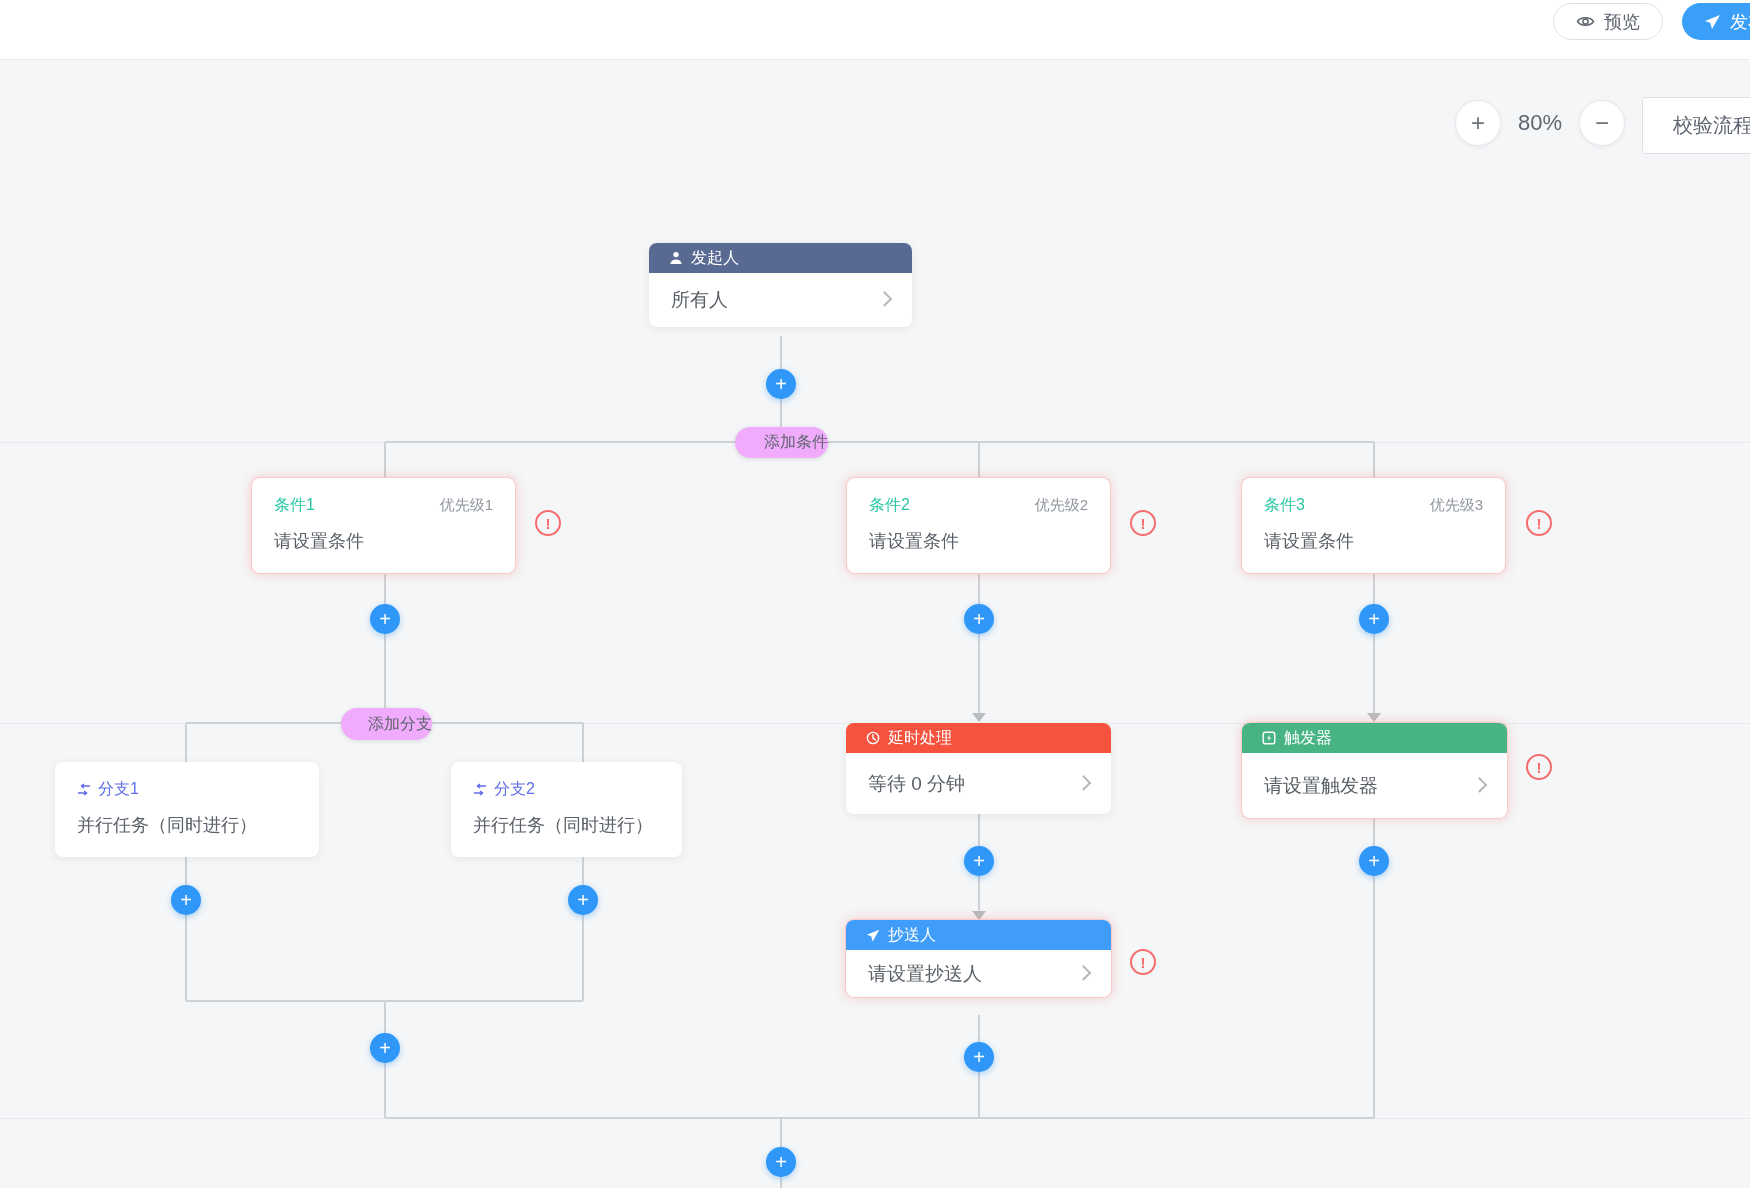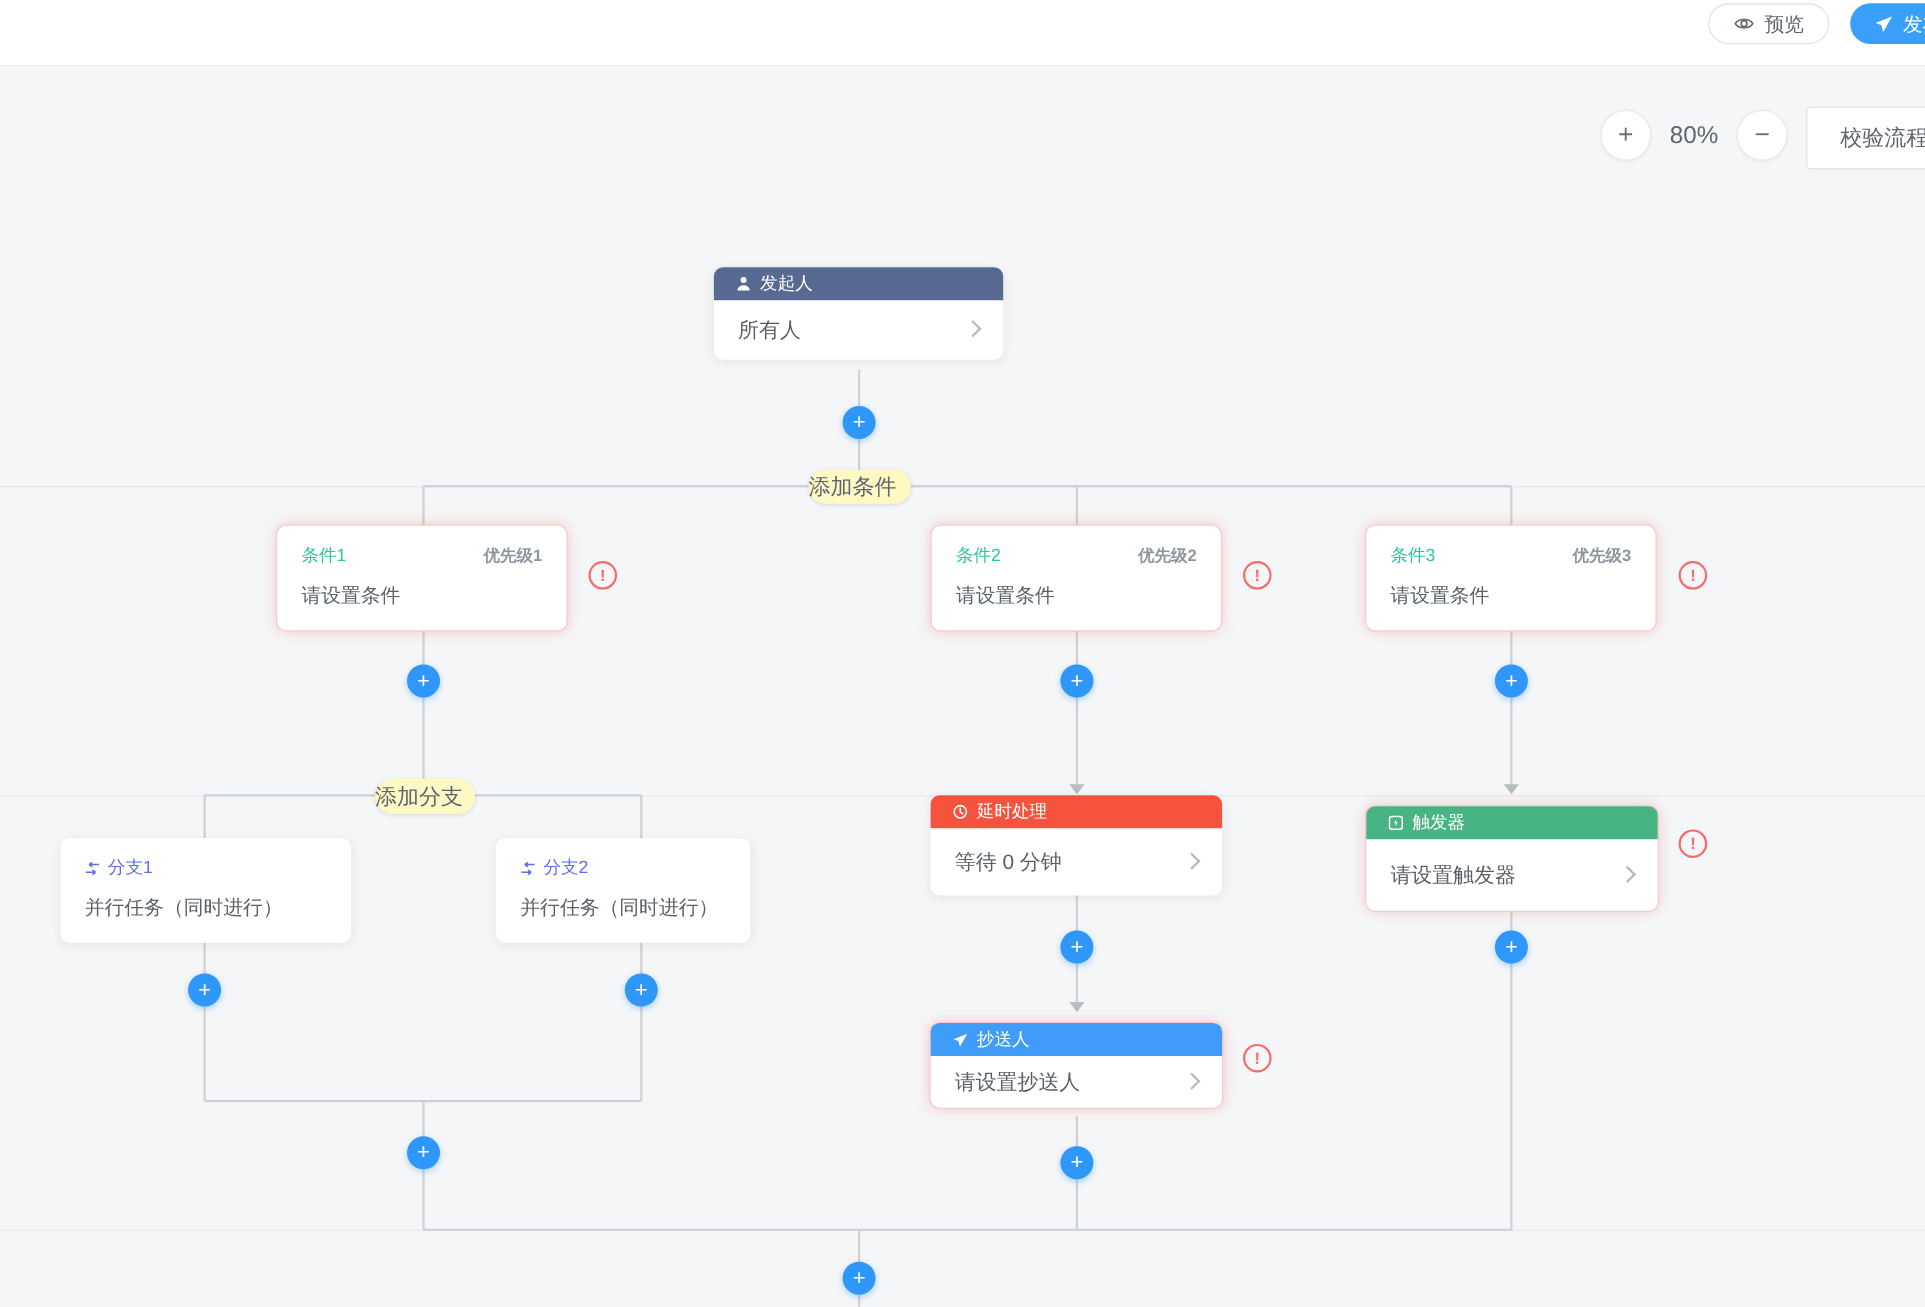--- a/index.html
+++ b/index.html
@@ -21,34 +21,34 @@
   
   .zoom-circle{position:absolute;top:100px;width:46px;height:46px;border-radius:50%;background:#fff;border:1px solid #e6e8eb;box-shadow:0 1px 4px rgba(0,0,0,.06);display:flex;align-items:center;justify-content:center;font-size:24px;color:#6b7178;box-sizing:border-box;cursor:pointer;}
   .zoom-level{position:absolute;left:1501px;top:100px;width:78px;line-height:46px;text-align:center;font-size:22px;color:#5f6570;}
   .validate-btn{position:absolute;left:1642px;top:97px;width:180px;height:57px;background:#fff;border:1px solid #dcdfe6;border-radius:4px;display:flex;align-items:center;padding-left:30px;font-size:20px;color:#5f6570;box-sizing:border-box;cursor:pointer;}
   
   .faint-row{position:absolute;left:0;width:1750px;height:1px;background:#e7e9ec;z-index:1;}
   .hline{position:absolute;height:2px;background:#ced1d5;z-index:2;}
   .vline{position:absolute;width:2px;background:#ced1d5;z-index:2;}
   .arrowhead{position:absolute;width:0;height:0;border-left:7px solid transparent;border-right:7px solid transparent;border-top:9px solid #b9bcc0;z-index:2;}
   
-  .line-pill{position:absolute;background:#fef9c3;border-radius:16px;box-shadow:0 1px 5px rgba(0,0,0,.12);display:flex;align-items:center;justify-content:flex-start;font-size:20px;color:#5f6570;z-index:5;cursor:pointer;white-space:nowrap;}
+  .line-pill{position:absolute;background:#f0abfc;border-radius:16px;box-shadow:0 1px 5px rgba(0,0,0,.12);display:flex;align-items:center;justify-content:flex-end;font-size:16px;color:#5f6570;z-index:5;cursor:pointer;white-space:nowrap;}
   
   .plus{position:absolute;width:30px;height:30px;border-radius:50%;background:#2e97f8;color:#fff;display:flex;align-items:center;justify-content:center;font-size:20px;font-weight:300;line-height:1;box-shadow:0 2px 6px rgba(46,151,248,.4);z-index:6;cursor:pointer;}
   
   .node{position:absolute;border-radius:8px;background:#fff;box-shadow:0 2px 10px rgba(31,35,41,.08);z-index:4;cursor:pointer;}
-  .node.error{box-shadow:0 0 0 1px #f9c8c8,0 0 12px rgba(245,108,108,.38);margin-top:10px;}
+  .node.error{box-shadow:0 0 0 1px #f9c8c8,0 0 12px rgba(245,108,108,.38);}
   .node-header{height:30px;border-radius:8px 8px 0 0;display:flex;align-items:center;gap:8px;padding:0 0 0 20px;color:#fff;font-size:16px;}
   .node-body{position:relative;display:flex;align-items:center;height:calc(100% - 30px);padding:0 46px 0 22px;font-size:19px;color:#595f66;}
   .chev{position:absolute;right:22px;top:50%;width:9px;height:9px;border-top:2px solid #b4b8bd;border-right:2px solid #b4b8bd;transform:translateY(-60%) rotate(45deg);}
   .card{position:absolute;width:263px;height:95px;border-radius:8px;background:#fff;box-shadow:0 2px 10px rgba(31,35,41,.08);z-index:4;padding:17px 22px;box-sizing:border-box;cursor:pointer;}
   .card.error{box-shadow:0 0 0 1px #f9c8c8,0 0 12px rgba(245,108,108,.38);}
   .card-top{display:flex;justify-content:space-between;align-items:center;}
   .cond-title{font-size:16px;color:#2bc7a4;}
-  .cond-priority{font-size:15px;color:#8f959e;font-weight:bold;}
+  .cond-priority{font-size:15px;color:#8f959e;}
   .branch-title{font-size:16px;color:#5f6ee8;display:flex;align-items:center;gap:7px;}
   .card-value{margin-top:13px;font-size:18px;color:#5b6169;white-space:nowrap;}
   
   .warn{position:absolute;width:26px;height:26px;border-radius:50%;border:2px solid #f56c6c;color:#f56c6c;font-size:15px;font-weight:bold;display:flex;align-items:center;justify-content:center;box-sizing:border-box;z-index:5;background:transparent;}
   .hicon{flex:0 0 auto;display:block;}
 </style>
 </head>
 <body>
 
 <div class="faint-row" style="top:442px"></div>

